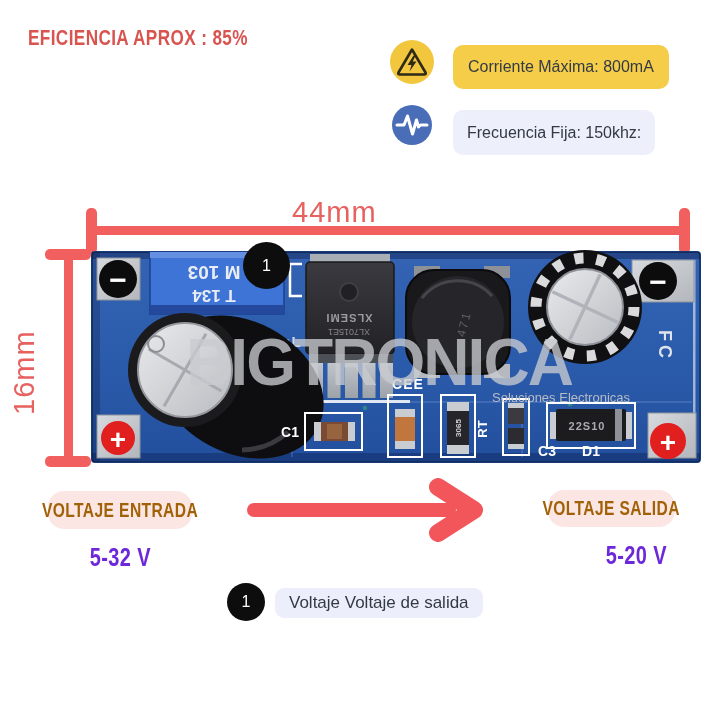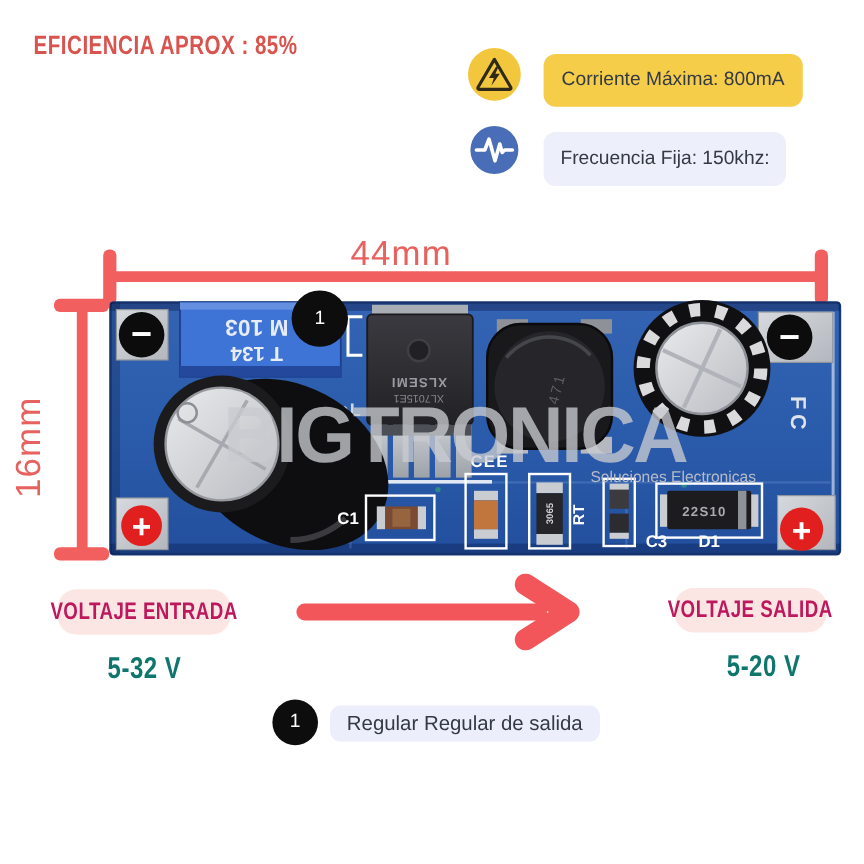--- a/index.html
+++ b/index.html
@@ -39,26 +39,26 @@
   .marker.m-legend{left:227px;top:583px;width:38px;height:38px;}
 
   
   .wm-brand{left:186px;top:324px;font-size:66px;font-weight:800;letter-spacing:-2px;
             color:rgba(200,202,208,0.78);transform:scaleX(0.97);transform-origin:left center;
             white-space:nowrap;}
   .wm-tag{left:492px;top:390px;font-size:13px;font-weight:normal;color:rgba(190,192,198,0.95);
           white-space:nowrap;}
 
   
-  .io-pill{background:#fbe6e4;border-radius:16px;color:#be185d;font-weight:bold;
+  .io-pill{background:#fbe6e4;border-radius:16px;color:#a16207;font-weight:bold;
            display:flex;align-items:center;justify-content:center;}
   .io-pill span{display:block;transform:scaleX(0.78);white-space:nowrap;font-size:20px;letter-spacing:0.5px;}
   .io-in{left:48px;top:491px;width:144px;height:38px;}
-  .io-out{left:562px;top:490px;width:127px;height:37px;}
-  .io-range{color:#0f766e;font-weight:bold;text-align:center;}
+  .io-out{left:548px;top:490px;width:127px;height:37px;}
+  .io-range{color:#6d28d9;font-weight:bold;text-align:center;}
   .io-range span{display:inline-block;transform:scaleX(0.8);font-size:25px;letter-spacing:0.5px;}
   .r-in{left:48px;top:543px;width:144px;}
   .r-out{left:573px;top:541px;width:127px;}
   .arrow-svg{left:245px;top:478px;}
 
   
   .legend-pill{left:275px;top:588px;height:30px;padding:0 14px;background:#eceefb;
                border-radius:9px;display:flex;align-items:center;font-size:17px;color:#333a45;
                white-space:nowrap;}
 </style>
@@ -277,14 +277,14 @@
   <span>VOLTAJE SALIDA</span>
 </div>
 <div class="abs io-range r-out">
   <span>5-20 V</span>
 </div>
 
 <div class="abs marker m-legend">
   <span>1</span>
 </div>
 <div class="abs legend-pill">
-  <span>Regular Regular de salida</span>
+  <span>Voltaje Voltaje de salida</span>
 </div>
 
 </body></html>

